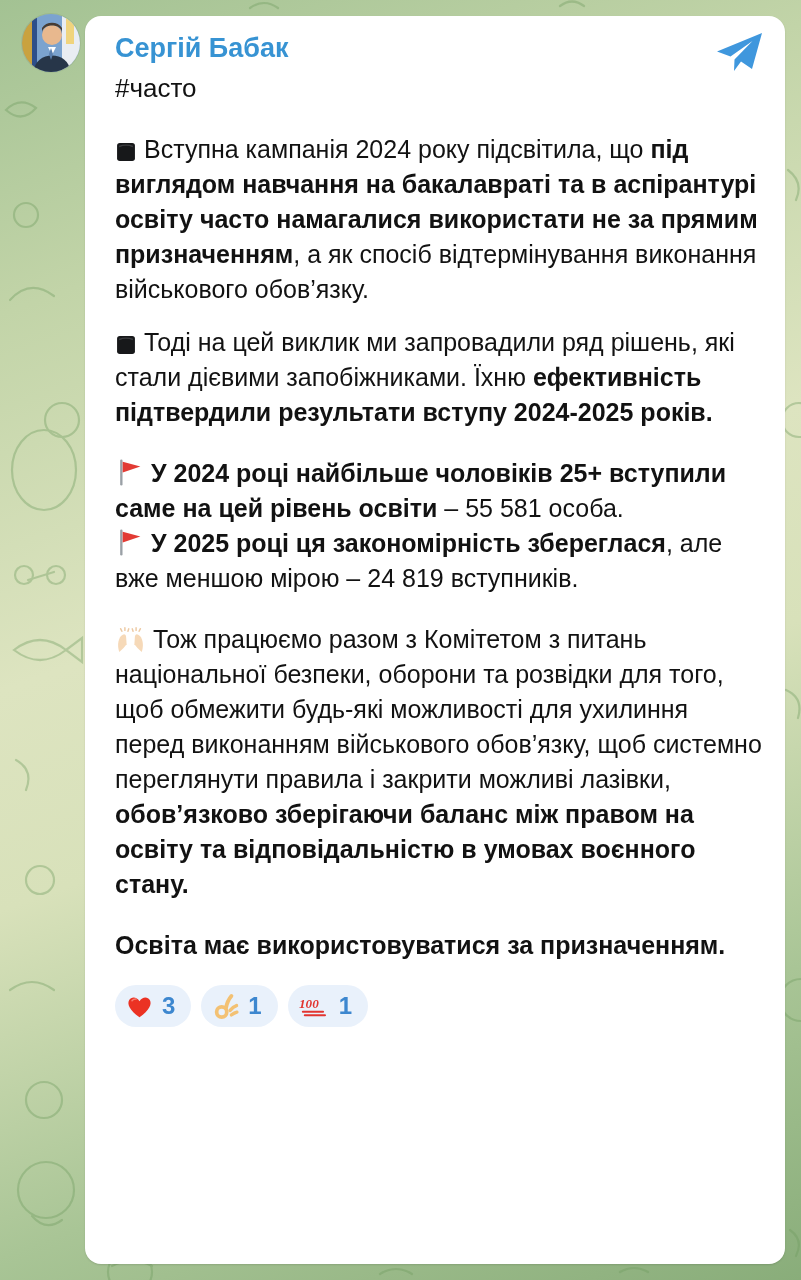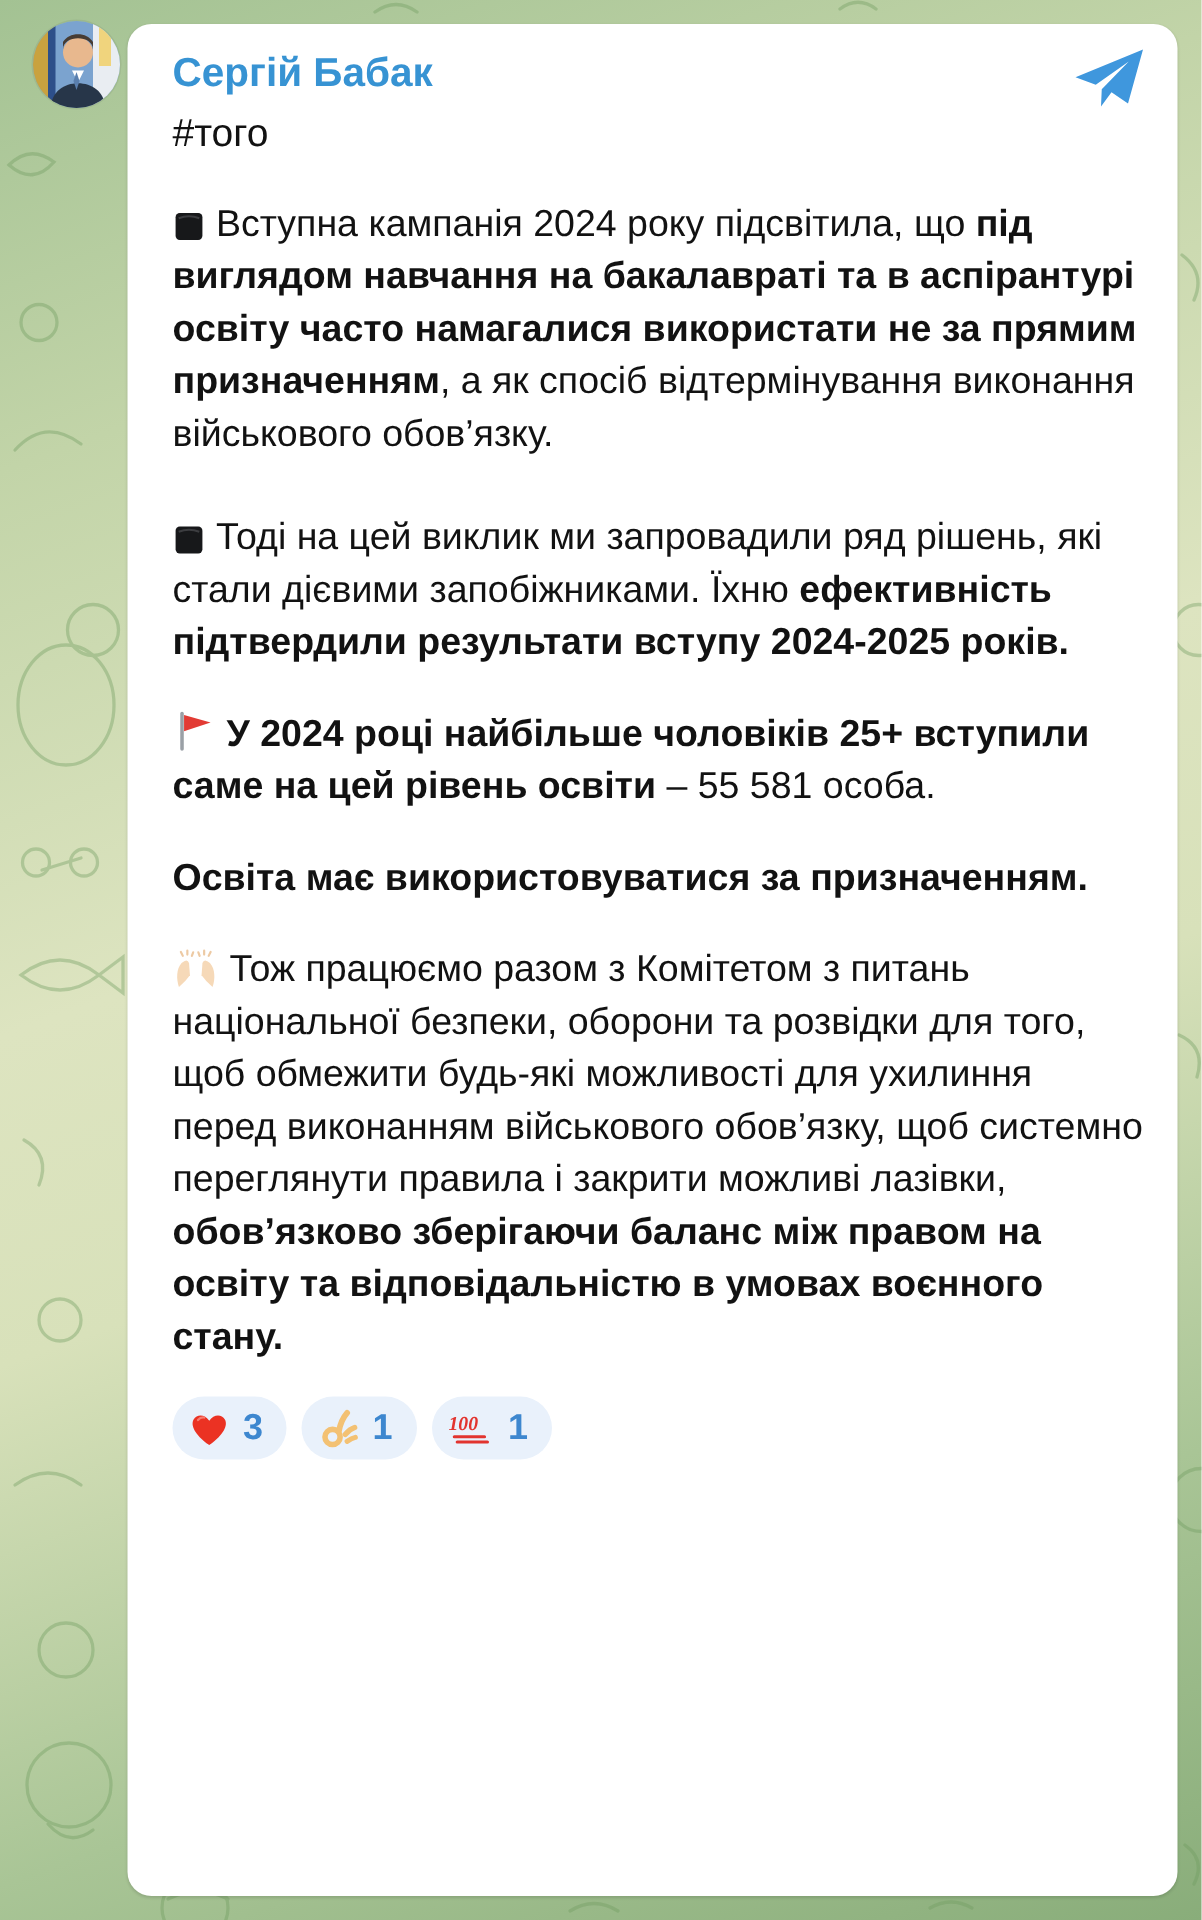--- a/index.html
+++ b/index.html
@@ -79,50 +79,54 @@
 </div>
 
 <div class="bubble">
   <span class="plane">
     <svg width="48" height="42" viewBox="0 0 48 42">
       <path fill="#3f97dd" d="M47 1 L2 19.5 L15.5 24.5 L37.5 9 L19.5 27.5 L19 39 L26 29.5 L37 37 Z"></path>
     </svg>
   </span>
 
   <div class="channel-name">Сергій Бабак</div>
-  <div class="hashtag">#того</div>
+  <div class="hashtag">#часто</div>
 
   <div class="post-body" id="paragraphs">
       <p style="margin-top: 26px;"><span class="emoji"><svg width="22" height="22" viewBox="0 0 32 32">
             <rect x="3" y="3" width="26" height="26" rx="4" fill="#17181a"></rect>
             <path d="M6 8 Q16 4 26 8" stroke="#3c3d40" stroke-width="2" fill="none"></path>
           </svg></span><span>Вступна кампанія 2024 року підсвітила, що </span><b>під виглядом навчання на бакалавраті та в аспірантурі освіту часто намагалися використати не за прямим призначенням</b><span>, а як спосіб відтермінування виконання військового обов’язку.</span></p>
-      <p style="margin-top: 34px;"><span class="emoji"><svg width="22" height="22" viewBox="0 0 32 32">
+      <p style="margin-top: 18px;"><span class="emoji"><svg width="22" height="22" viewBox="0 0 32 32">
             <rect x="3" y="3" width="26" height="26" rx="4" fill="#17181a"></rect>
             <path d="M6 8 Q16 4 26 8" stroke="#3c3d40" stroke-width="2" fill="none"></path>
           </svg></span><span>Тоді на цей виклик ми запровадили ряд рішень, які стали дієвими запобіжниками. Їхню </span><b>ефективність підтвердили результати вступу 2024-2025 років.</b></p>
       <p style="margin-top: 26px;"><span class="emoji"><svg width="29" height="29" viewBox="0 0 32 32">
             <path d="M7 3 L7 29" stroke="#9aa0a6" stroke-width="2.6" stroke-linecap="round"></path>
             <path d="M8.5 4 L28 9.5 L8.5 16 Z" fill="#e23b34"></path>
           </svg></span><b>У 2024 році найбільше чоловіків 25+ вступили саме на цей рівень освіти</b><span> – 55 581 особа.</span></p>
-      <p style="margin-top: 26px;"><b>Освіта має використовуватися за призначенням.</b></p>
+      <p style="margin-top: 0px;"><span class="emoji"><svg width="29" height="29" viewBox="0 0 32 32">
+            <path d="M7 3 L7 29" stroke="#9aa0a6" stroke-width="2.6" stroke-linecap="round"></path>
+            <path d="M8.5 4 L28 9.5 L8.5 16 Z" fill="#e23b34"></path>
+          </svg></span><b>У 2025 році ця закономірність збереглася</b><span>, але вже меншою мірою – 24 819 вступників.</span></p>
       <p style="margin-top: 26px;"><span class="emoji"><svg width="31" height="28" viewBox="0 0 36 32">
             <g stroke="#edcaa4" stroke-width="1.7" stroke-linecap="round">
               <path d="M8 7 L6.5 4"></path>
               <path d="M11.5 6 L11.5 3"></path>
               <path d="M15 7 L16 4.2"></path>
               <path d="M21 7 L20 4.2"></path>
               <path d="M24.5 6 L24.5 3"></path>
               <path d="M28 7 L29.5 4"></path>
             </g>
             <g fill="#f6d9b8">
               <path d="M5 31 C2.8 25 3 17 7 12.5 Q11.5 8.5 12.8 12.5 L13.5 22 Q10 27 5 31 Z"></path>
               <path d="M31 31 C33.2 25 33 17 29 12.5 Q24.5 8.5 23.2 12.5 L22.5 22 Q26 27 31 31 Z"></path>
             </g>
           </svg></span><span>Тож працюємо разом з Комітетом з питань національної безпеки, оборони та розвідки для того, щоб обмежити будь-які можливості для ухилиння перед виконанням військового обов’язку, щоб системно переглянути правила і закрити можливі лазівки, </span><b>обов’язково зберігаючи баланс між правом на освіту та відповідальністю в умовах воєнного стану.</b></p>
+      <p style="margin-top: 26px;"><b>Освіта має використовуватися за призначенням.</b></p>
     </div>
 
   <div class="reactions" id="reactions">
       <div class="reaction">
         <span class="emoji">
           <svg width="27" height="25" viewBox="0 0 32 30">
             <path d="M16 28 C4 19.5 1 12 3.5 7.5 C6.2 3 12.5 3.2 16 8.6 C19.5 3.2 25.8 3 28.5 7.5 C31 12 28 19.5 16 28 Z" fill="#eb3223"></path>
             <path d="M7 8 Q9 5.5 12 6" stroke="#f77d70" stroke-width="1.8" fill="none" stroke-linecap="round"></path>
           </svg>
         </span>

